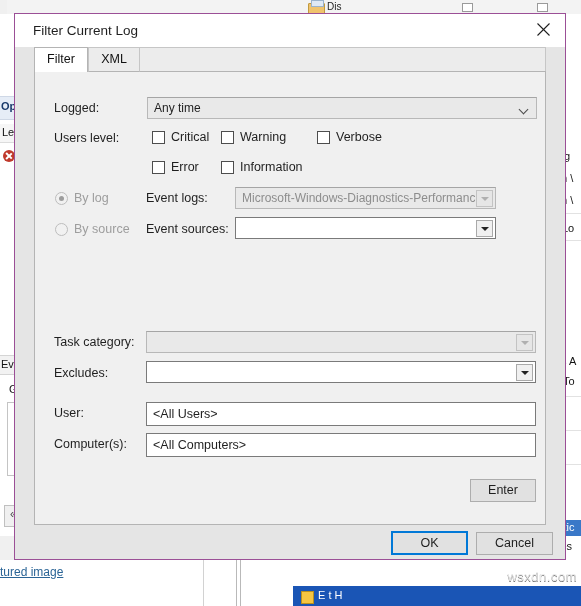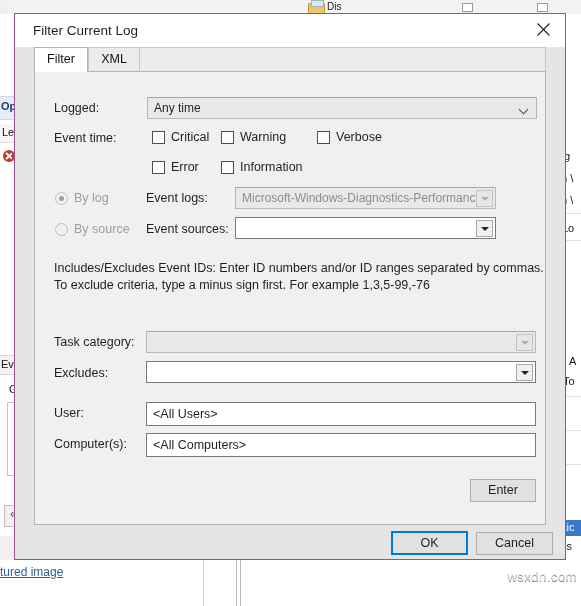--- a/index.html
+++ b/index.html
@@ -161,20 +161,24 @@
   <div class="bg-rsel">
     <span>stic</span>
   </div>
   <div class="bg-rfrag" style="top:540px;">ies</div>
   <div class="bg-rfrag" style="top:560px;">o T</div>
 
   <div class="bg-bottomstrip">
     <div class="bg-vdiv1"></div>
       <div class="bg-vdiv2"></div>
       <div class="bg-vdiv3"></div>
+    <div class="bg-bluewin">
+      <div class="bg-bluewin-icon"></div>
+      <div class="bg-bluewin-label">E    t   H</div>
+    </div>
   </div>
   <div class="bg-link">tured image</div>
   <div class="bg-watermark">wsxdn.com</div>
 </div>
 
 <div id="dialog">
 
   <div class="titlebar">
     <div class="title-text">Filter Current Log</div>
     <div class="close-btn">
@@ -192,21 +196,21 @@
   </div>
 
   <div class="tabpanel">
 
     <div class="lbl" style="left:19px;top:29px;">Logged:</div>
     <div class="combo grey" style="left:112px;top:25px;width:390px;">
       <div class="ctext">Any time</div>
       <div class="chev"></div>
     </div>
 
-    <div class="lbl" style="left:19px;top:59px;">Event time:</div>
+    <div class="lbl" style="left:19px;top:59px;">Users level:</div>
     <div class="cbwrap" style="left:117px;top:58px;">
       <div class="cbox"></div>
       <div class="cblabel">Critical</div>
     </div>
     <div class="cbwrap" style="left:186px;top:58px;">
       <div class="cbox"></div>
       <div class="cblabel">Warning</div>
     </div>
     <div class="cbwrap" style="left:282px;top:58px;">
       <div class="cbox"></div>
@@ -239,21 +243,20 @@
     </div>
 
     <div class="lbl" style="left:111px;top:150px;">Event sources:</div>
     <div class="combo" style="left:200px;top:145px;width:261px;">
       <div class="ctext"></div>
       <div class="dropbtn">
           <div class="tri"></div>
         </div>
     </div>
 
-    <div class="helptext">Includes/Excludes Event IDs: Enter ID numbers and/or ID ranges separated by commas. To exclude criteria, type a minus sign first. For example 1,3,5-99,-76</div>
 
 
     <div class="lbl" style="left:19px;top:263px;">Task category:</div>
     <div class="combo grey" style="left:111px;top:259px;width:390px;">
       <div class="ctext dim"></div>
       <div class="dropbtn dis">
           <div class="tri"></div>
         </div>
     </div>
 

